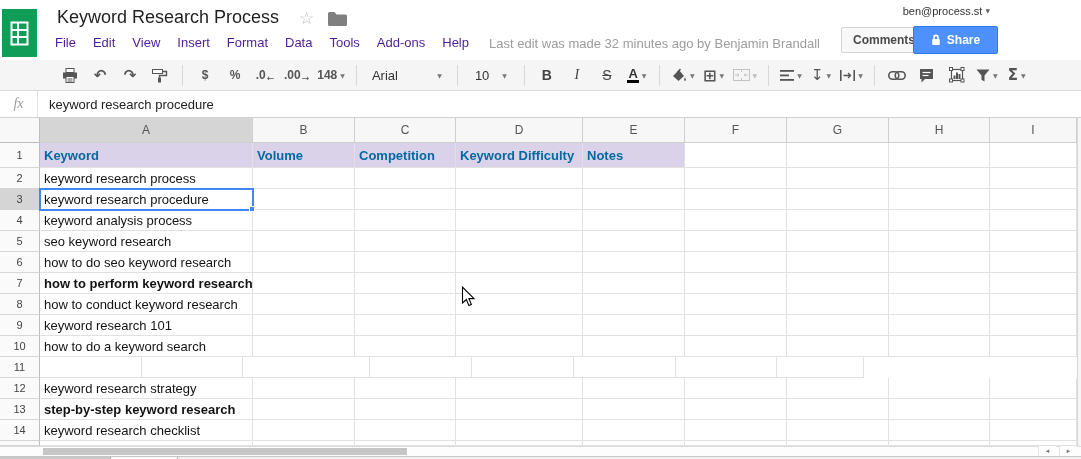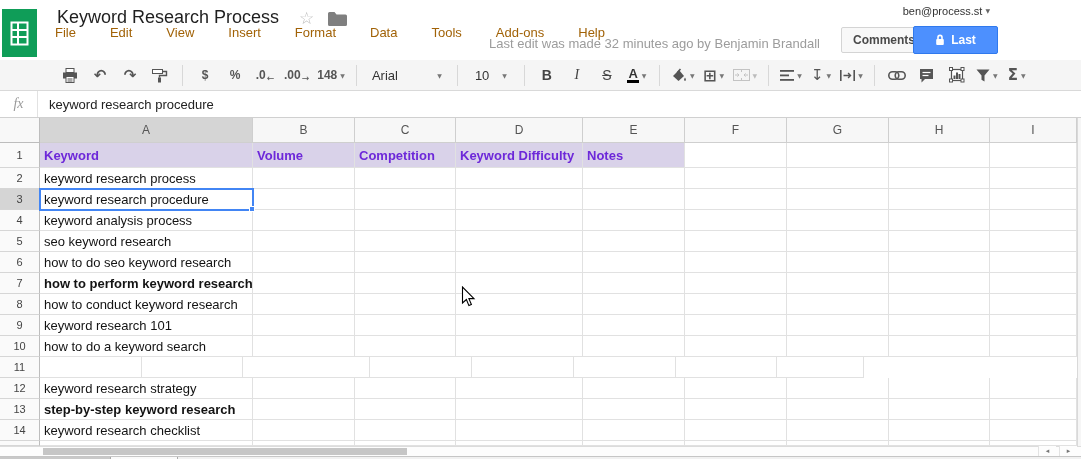--- a/index.html
+++ b/index.html
@@ -5,21 +5,21 @@
   * { box-sizing: border-box; }
   html,body { margin:0; padding:0; }
   body { font-family:"Liberation Sans", sans-serif; }
   .app { position:relative; width:1081px; height:459px; background:#fff; overflow:hidden; }
 
   
   .logo { position:absolute; left:2px; top:9px; width:35px; height:48px; background:#0f9d58; display:flex; align-items:center; justify-content:center; }
   .doc-title { position:absolute; left:57px; top:7px; font-size:18px; color:#1f1f1f; white-space:nowrap; }
   .star-icon { position:absolute; left:299px; top:8px; font-size:17px; color:#bdbdbd; font-family:"DejaVu Sans",sans-serif; }
   .folder-icon { position:absolute; left:328px; top:12px; }
-  .menubar { position:absolute; left:55px; top:25px; display:flex; gap:34px; font-size:13px; color:#a16207; }
+  .menubar { position:absolute; left:55px; top:35px; display:flex; gap:17px; font-size:13px; color:#4c1d95; }
   .menubar span { cursor:default; }
   .last-edit { position:absolute; left:489px; top:36px; font-size:13px; color:#9c9c9c; white-space:nowrap; }
   .account { position:absolute; top:5px; right:91px; font-size:11px; color:#333; }
   .account .dd-arrow { font-size:6px; color:#666; vertical-align:2px; margin-left:3px; }
   .btn-comments { position:absolute; left:841px; top:27px; height:26px; line-height:24px; padding:0 11px; background:#f8f8f8; border:1px solid #d4d4d4; border-radius:2px; font-size:12px; font-weight:bold; color:#4a4a4a; }
   .btn-share { position:absolute; left:913px; top:26px; width:85px; height:28px; background:#4d90fe; border:1px solid #3079ed; border-radius:2px; color:#fff; font-weight:bold; font-size:12px; display:flex; align-items:center; justify-content:center; gap:6px; }
 
   
   .toolbar { position:absolute; left:0; top:60px; width:1081px; height:31px; background:#f5f5f5; border-bottom:1px solid #d9d9d9; display:flex; align-items:center; padding-left:55px; color:#454545; }
   .tb { height:24px; min-width:22px; display:flex; align-items:center; justify-content:center; margin:0 4px; font-size:13px; white-space:nowrap; }
@@ -43,21 +43,21 @@
 
   
   .grid { position:absolute; left:0; top:118px; width:1077px; height:328px; overflow:hidden; background:#fff; }
   .hdr-row, .g-row { display:flex; }
   .corner { width:40px; height:25px; background:#f8f8f8; border-right:1px solid #bdbdbd; border-bottom:1px solid #bdbdbd; }
   .colhdr { height:25px; background:#f7f7f7; border-right:1px solid #cfcfcf; border-bottom:1px solid #cfcfcf; color:#555; font-size:12px; display:flex; align-items:center; justify-content:center; }
   .colhdr.sel { background:#d5d5d5; }
   .rowhdr { width:40px; background:#fafafa; border-right:1px solid #bdbdbd; border-bottom:1px solid #d6d6d6; color:#444; font-size:11px; display:flex; align-items:center; justify-content:center; flex:none; }
   .rowhdr.sel { background:#d5d5d5; }
   .cell { border-right:1px solid #e1e1e1; border-bottom:1px solid #e1e1e1; font-size:13px; color:#131313; display:flex; align-items:center; padding-left:4px; overflow:hidden; white-space:nowrap; flex:none; }
-  .cell.purple { background:#d9d2e9; font-weight:bold; color:#6d28d9; }
+  .cell.purple { background:#d9d2e9; font-weight:bold; color:#0369a1; }
   .sel-box { position:absolute; left:39px; top:70px; width:215px; height:23px; border:2px solid #4285f4; pointer-events:auto; }
   .sel-handle { position:absolute; right:-3px; bottom:-3px; width:6px; height:6px; background:#4285f4; border:1px solid #fff; }
   .vscroll { position:absolute; left:1077px; top:118px; width:4px; height:328px; background:#f6f6f6; border-left:1px solid #d9d9d9; }
 
   
   .hscroll { position:absolute; left:0; top:446px; width:1081px; height:10px; background:#fdfdfd; border-top:1px solid #dcdcdc; }
   .hthumb { position:absolute; left:43px; top:448px; width:364px; height:7px; background:#c6c6c6; }
   .scroll-btn { position:absolute; top:446px; width:18px; height:10px; font-size:7px; color:#777; display:flex; align-items:center; justify-content:center; font-family:"DejaVu Sans",sans-serif; background:#fdfdfd; border-left:1px solid #e3e3e3; }
   .sb-left { left:1038px; } .sb-right { left:1059px; }
   .bottom-strip { position:absolute; left:0; top:456px; width:1081px; height:3px; background:#f1f1f1; border-top:1px solid #c6c6c6; }
@@ -98,21 +98,21 @@
       <span>Help</span>
     </div>
   <div class="last-edit">Last edit was made 32 minutes ago by Benjamin Brandall</div>
   <div class="account"><span>ben@process.st</span><span class="dd-arrow">▼</span></div>
   <div class="btn-comments">Comments</div>
   <div class="btn-share">
     <svg width="10" height="12" viewBox="0 0 10 12">
       <path d="M3,5 V3.4 a2,2 0 0 1 4,0 V5" stroke="#fff" stroke-width="1.6" fill="none"></path>
       <rect x="1.2" y="5" width="7.6" height="6" rx="1" fill="#fff"></rect>
     </svg>
-    <span>Last</span>
+    <span>Share</span>
   </div>
 
   <div class="toolbar">
     <div class="tb">
       <svg width="16" height="15" viewBox="0 0 16 15">
           <rect x="4" y="0.5" width="8" height="4" fill="#fff" stroke="#555"></rect>
           <rect x="1" y="4.5" width="14" height="6" fill="#555"></rect>
           <rect x="4" y="8.5" width="8" height="6" fill="#fff" stroke="#555"></rect>
           <line x1="5.5" y1="11" x2="10.5" y2="11" stroke="#555"></line>
           <line x1="5.5" y1="13" x2="10.5" y2="13" stroke="#555"></line>

